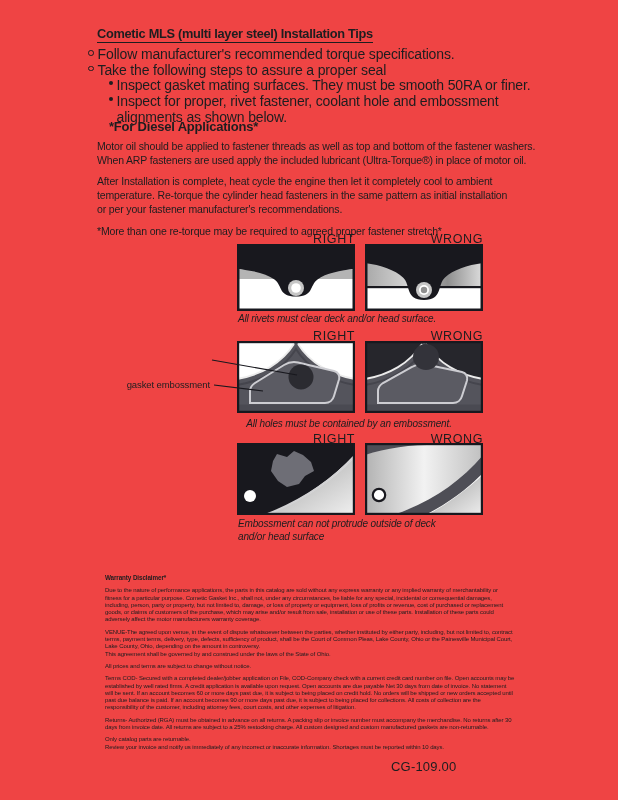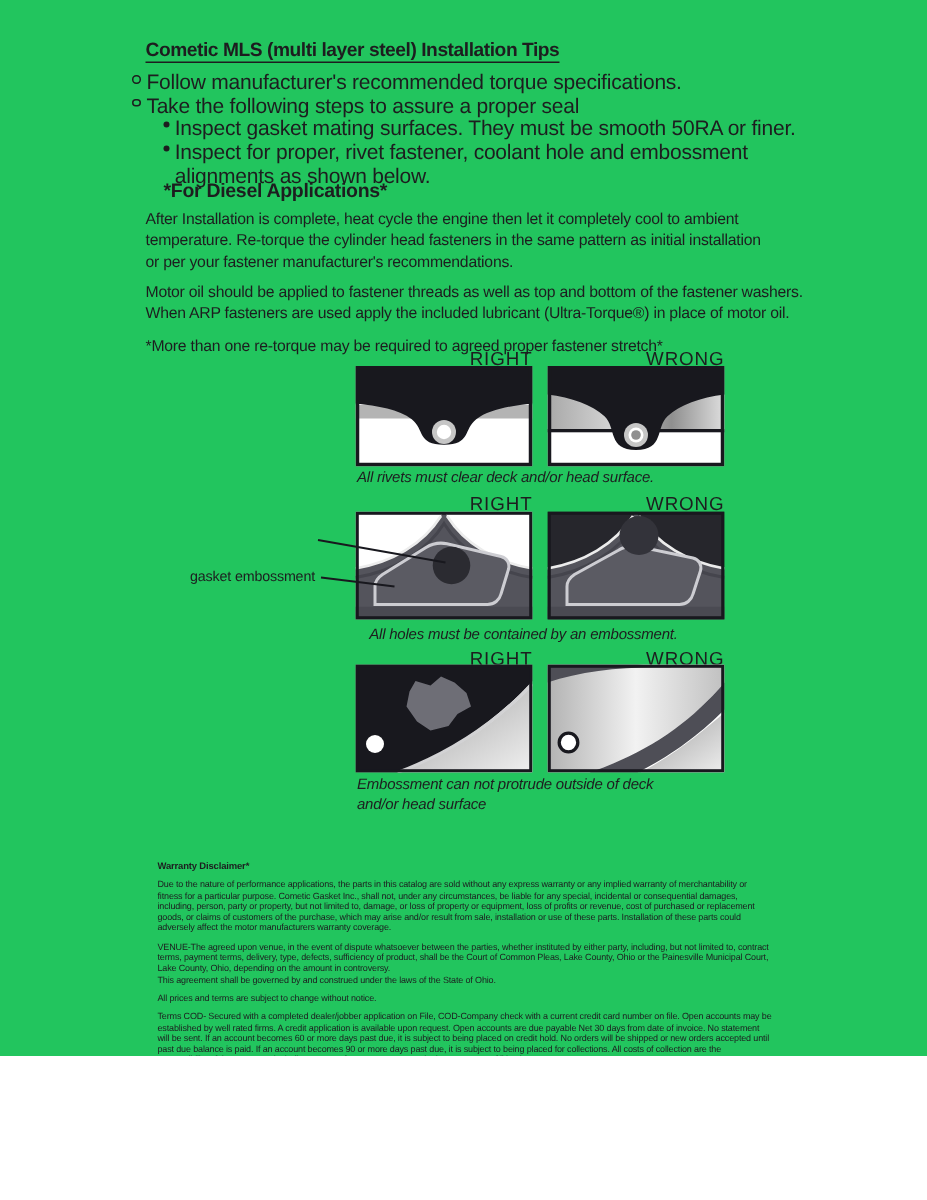--- a/index.html
+++ b/index.html
@@ -1,17 +1,17 @@
 <!DOCTYPE html>
 <html><head>
 <meta charset="utf-8">
 <style>
   html,body{margin:0;padding:0;background:#ffffff;}
   .page{
-    position:relative;width:618px;height:704px;background:#22c55e;overflow:hidden;
+    position:relative;width:618px;height:800px;background:#ef4444;overflow:hidden;
     font-family:"Liberation Sans", sans-serif;color:#1d1d1f;
   }
   
   .title-wrap{position:absolute;top:24px;left:97px;}
   .title{
     display:inline-block;font-size:12.8px;font-weight:bold;letter-spacing:-0.3px;
     border-bottom:1.6px solid #1d1d1f;padding-bottom:1px;white-space:nowrap;
   }
   .tips{position:absolute;top:46px;left:88px;width:470px;}
   .tip-row{display:flex;align-items:flex-start;height:15.5px;font-size:14px;letter-spacing:-0.15px;}
@@ -61,25 +61,25 @@
       <span>Inspect gasket mating surfaces.  They must be smooth 50RA or finer.</span>
     </div>
     <div class="tip-row sub">
       <span class="dbullet"></span>
       <span>Inspect for proper, rivet fastener, coolant hole and embossment alignments as shown below.</span>
     </div>
   </div>
 
   <div class="diesel">
     <h2>*For Diesel Applications*</h2>
+    <p>Motor oil should be applied to fastener threads as well as top and bottom of the fastener washers.
+When ARP fasteners are used apply the included lubricant (Ultra-Torque®) in place of motor oil.</p>
     <p>After Installation is complete, heat cycle the engine then let it completely cool to ambient
 temperature. Re-torque the cylinder head fasteners in the same pattern as initial installation
 or per your fastener manufacturer's recommendations.</p>
-    <p>Motor oil should be applied to fastener threads as well as top and bottom of the fastener washers.
-When ARP fasteners are used apply the included lubricant (Ultra-Torque®) in place of motor oil.</p>
     <p class="note">*More than one re-torque may be required to agreed proper fastener stretch*</p>
   </div>
 
   <div class="figures">
 
     <div class="fig-abs rw-label" style="top:0;left:237px;">RIGHT</div>
     <div class="fig-abs rw-label" style="top:0;left:365px;">WRONG</div>
 
     <svg class="fig-abs panel" style="top:12px;left:237px;" width="118" height="67" viewBox="0 0 118 67" aria-hidden="true">
       <rect width="118" height="67" fill="#ffffff"></rect>

